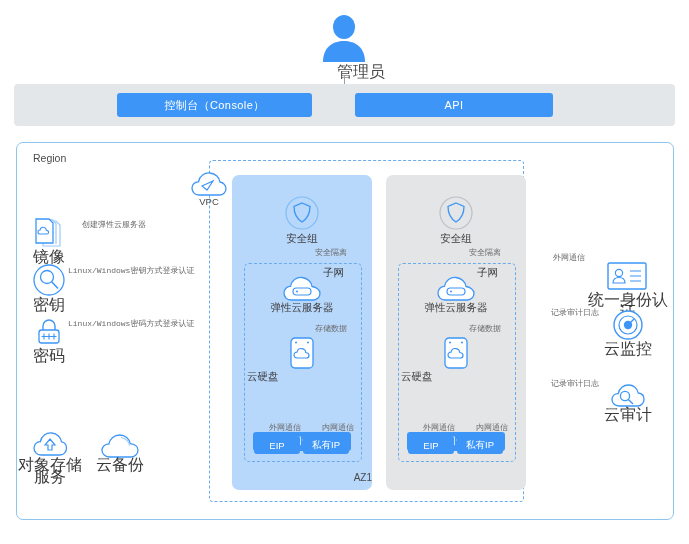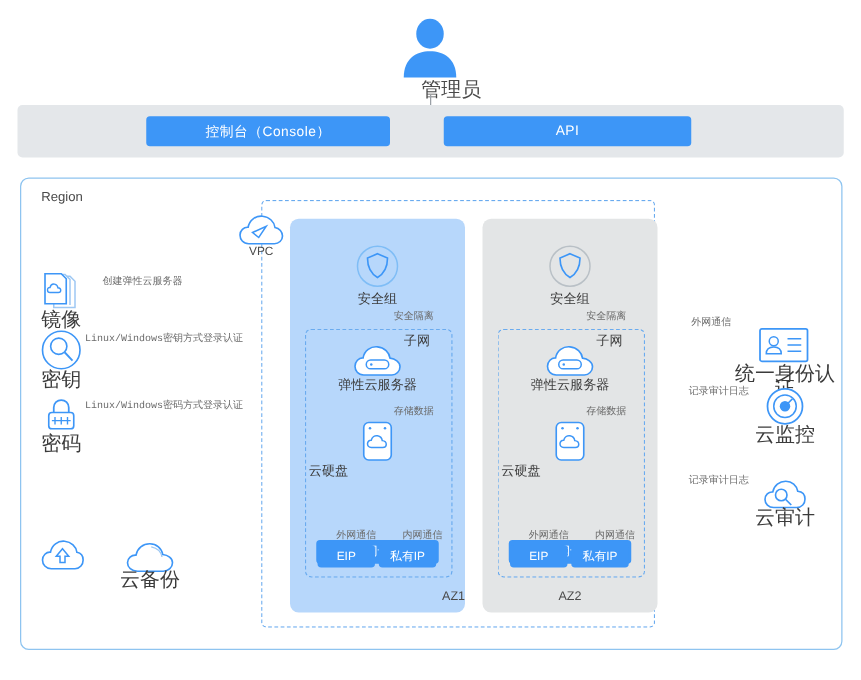--- a/index.html
+++ b/index.html
@@ -284,21 +284,20 @@
       <path d="M7,21 C5,21 4,19.5 4,18 C4,16.3 5.4,15 7,15.2 C7.6,12.6 9.8,11.2 12,11.6 C14.2,12 15.6,13.6 15.8,15.5 C17.5,15.7 19,16.8 19,18.4 C19,20 17.8,21 16.2,21 Z" fill="none" stroke="#3d96f7" stroke-width="1.2"></path>
     </svg>
   </div>
   <div class="evs-label" id="az2-evs-label">云硬盘</div>
 
   <div class="abs nic-bar" id="az2-nic">网卡</div>
   <div class="comm-label" id="az2-ext-label">外网通信</div>
   <div class="comm-label" id="az2-int-label">内网通信</div>
   <div class="abs ipbox" id="az2-eip">EIP</div>
   <div class="abs ipbox" id="az2-privip">私有IP</div>
-  <div class="az-label" id="az2-label">AZ2</div>
 
   <div class="abs" id="image-icon">
     <svg class="icon" viewBox="0 0 30 30">
       <path d="M9,3 H22 L26,7 V28 H9 Z" fill="#ffffff" stroke="#9ec8f3" stroke-width="1.2"></path>
       <path d="M5,1.5 H18 L22,5.5 V26" fill="#ffffff" stroke="#9ec8f3" stroke-width="1.2"></path>
       <path d="M2,1 H15 L19,5 V25 H2 Z" fill="#ffffff" stroke="#3d96f7" stroke-width="1.3"></path>
       <path d="M6,16 C4.6,16 4,15 4,13.9 C4,12.7 4.9,11.8 6,12 C6.5,10 8,9 9.6,9.3 C11.2,9.6 12.2,10.8 12.3,12.2 C13.5,12.3 14.6,13.1 14.6,14.2 C14.6,15.3 13.8,16 12.7,16 Z" fill="none" stroke="#3d96f7" stroke-width="1.1"></path>
     </svg>
   </div>
   <div class="svc-label" id="image-label">镜像</div>
@@ -320,20 +319,24 @@
     </svg>
   </div>
   <div class="svc-label" id="password-label">密码</div>
 
   <div class="abs" id="obs-icon">
     <svg class="icon" viewBox="0 0 34 30">
       <path d="M8,27 C3.6,27 1,23.6 1,20 C1,16.4 4,13.4 7.4,13.7 C8.4,8 13.3,4.5 18.7,5 C24,5.5 28,9.4 28.5,13.8 C31.8,14.3 33.5,17 33.5,20 C33.5,23.6 31,27 27,27 Z" fill="#ffffff" stroke="#3d96f7" stroke-width="1.3"></path>
       <path d="M17,11 L22,17 H19 V22 H15 V17 H12 Z" fill="none" stroke="#3d96f7" stroke-width="1.2"></path>
     </svg>
   </div>
+  <div class="svc-label" id="obs-label">
+    <div>对象存储</div>
+    <div>服务</div>
+  </div>
 
   <div class="abs" id="cbr-icon">
     <svg class="icon" viewBox="0 0 38 26">
       <path d="M9,24 C4.2,24 1,20.8 1,17.2 C1,13.6 4.2,10.8 7.8,11.1 C8.8,5.6 13.4,2 18.8,2 C24.2,2 28.4,5.6 29.2,10.6 C33.4,11 37,13.4 37,17.2 C37,20.8 33.8,24 29.6,24 Z" fill="#ffffff" stroke="#3d96f7" stroke-width="1.3"></path>
       <path d="M20,4.5 C25,5.5 28,9 28.6,12.6" fill="none" stroke="#9ec8f3" stroke-width="1.1"></path>
     </svg>
   </div>
   <div class="svc-label" id="cbr-label">云备份</div>
 
   <div class="conn-label" id="create-ecs-label">创建弹性云服务器</div>

